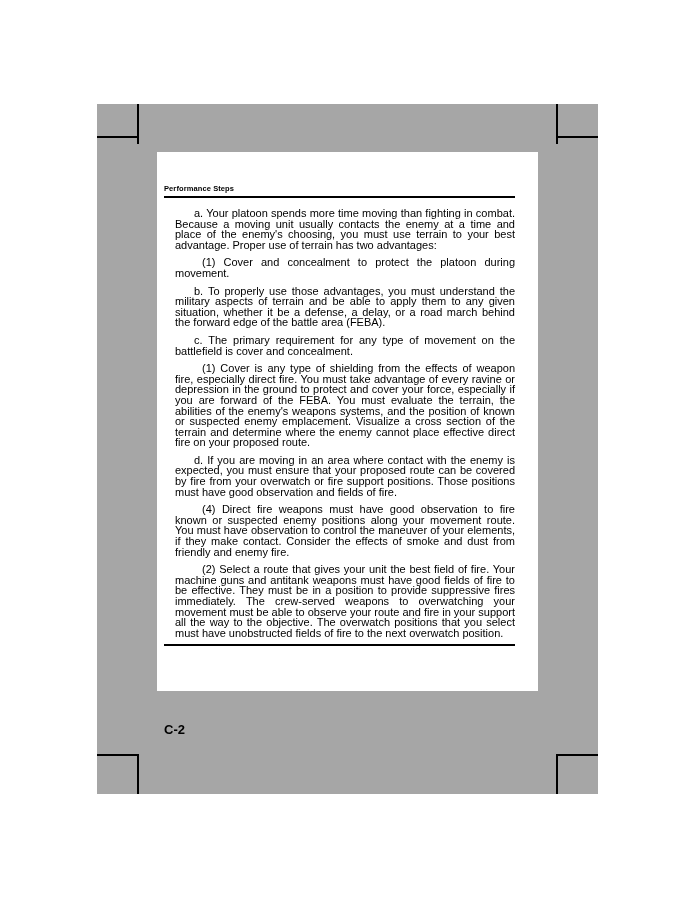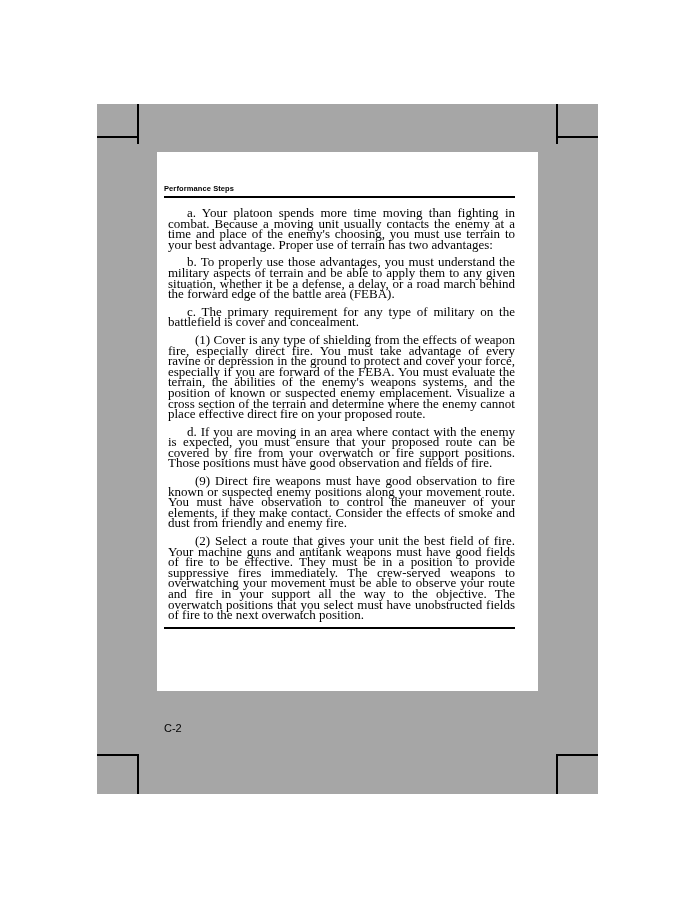--- a/index.html
+++ b/index.html
@@ -65,48 +65,47 @@
 
   .running-head {
     font-size: 7.5px;
     font-weight: bold;
     letter-spacing: 0.1px;
     margin: 0 0 3px 0;
     padding: 0;
   }
 
   .body-text p {
-    margin: 0 0 7px 4px;
+    margin: 0 0 7px 11px;
     padding: 0;
-    font-size: 13px;
+    font-size: 11px;
     line-height: 10.6px;
     text-align: justify;
     color: #000000;
-    font-family: Liberation Serif, serif;
   }
   .body-text p.indent {
     text-indent: 19px;
   }
   .body-text p.indent2 {
     text-indent: 27px;
   }
   .body-text p:last-child {
     margin-bottom: 0;
   }
 
   .rule-bottom {
     margin-top: 6px;
   }
 
   .page-number {
     position: absolute;
     left: 164px;
     top: 722px;
-    font-size: 11px;
-    font-weight: normal;
+    font-size: 13px;
+    font-weight: bold;
     color: #000000;
   }
 </style>
 </head>
 <body>
 
 <div class="scan-board"></div>
 
 <div class="crop-mark cm-tl-v"></div>
 <div class="crop-mark cm-tl-h"></div>
@@ -118,25 +117,26 @@
 <div class="crop-mark cm-br-h"></div>
 
 <div class="page-sheet">
   <div class="page-inner">
 
     <div class="running-head">Performance Steps</div>
     <div class="rule"></div>
 
     <div class="body-text" style="padding-top:10px;">
       <p class="indent">a. Your platoon spends more time moving than fighting in combat. Because a moving unit usually contacts the enemy at a time and place of the enemy's choosing, you must use terrain to your best advantage. Proper use of terrain has two advantages:</p>
+      <p class="indent2">(1) Cover and concealment to protect the platoon during movement.</p>
       <p class="indent">b. To properly use those advantages, you must understand the military aspects of terrain and be able to apply them to any given situation, whether it be a defense, a delay, or a road march behind the forward edge of the battle area (FEBA).</p>
-      <p class="indent">c. The primary requirement for any type of military on the battlefield is cover and concealment.</p>
+      <p class="indent">c. The primary requirement for any type of movement on the battlefield is cover and concealment.</p>
       <p class="indent2">(1) Cover is any type of shielding from the effects of weapon fire, especially direct fire. You must take advantage of every ravine or depression in the ground to protect and cover your force, especially if you are forward of the FEBA. You must evaluate the terrain, the abilities of the enemy's weapons systems, and the position of known or suspected enemy emplacement. Visualize a cross section of the terrain and determine where the enemy cannot place effective direct fire on your proposed route.</p>
       <p class="indent">d. If you are moving in an area where contact with the enemy is expected, you must ensure that your proposed route can be covered by fire from your overwatch or fire support positions. Those positions must have good observation and fields of fire.</p>
-      <p class="indent2">(9)  Direct fire weapons must have good observation to fire known or suspected enemy positions along your movement route. You must have observation to control the maneuver of your elements, if they make contact. Consider the effects of smoke and dust from friendly and enemy fire.</p>
+      <p class="indent2">(4)  Direct fire weapons must have good observation to fire known or suspected enemy positions along your movement route. You must have observation to control the maneuver of your elements, if they make contact. Consider the effects of smoke and dust from friendly and enemy fire.</p>
       <p class="indent2">(2)  Select a route that gives your unit the best field of fire. Your machine guns and antitank weapons must have good fields of fire to be effective. They must be in a position to provide suppressive fires immediately. The crew-served weapons to overwatching your movement must be able to observe your route and fire in your support all the way to the objective. The overwatch positions that you select must have unobstructed fields of fire to the next overwatch position.</p>
     </div>
 
     <div class="rule rule-bottom"></div>
   </div>
 
   <div class="page-number" style="left:7px; top:570px;">C-2</div>
 </div>
 
 </body></html>

